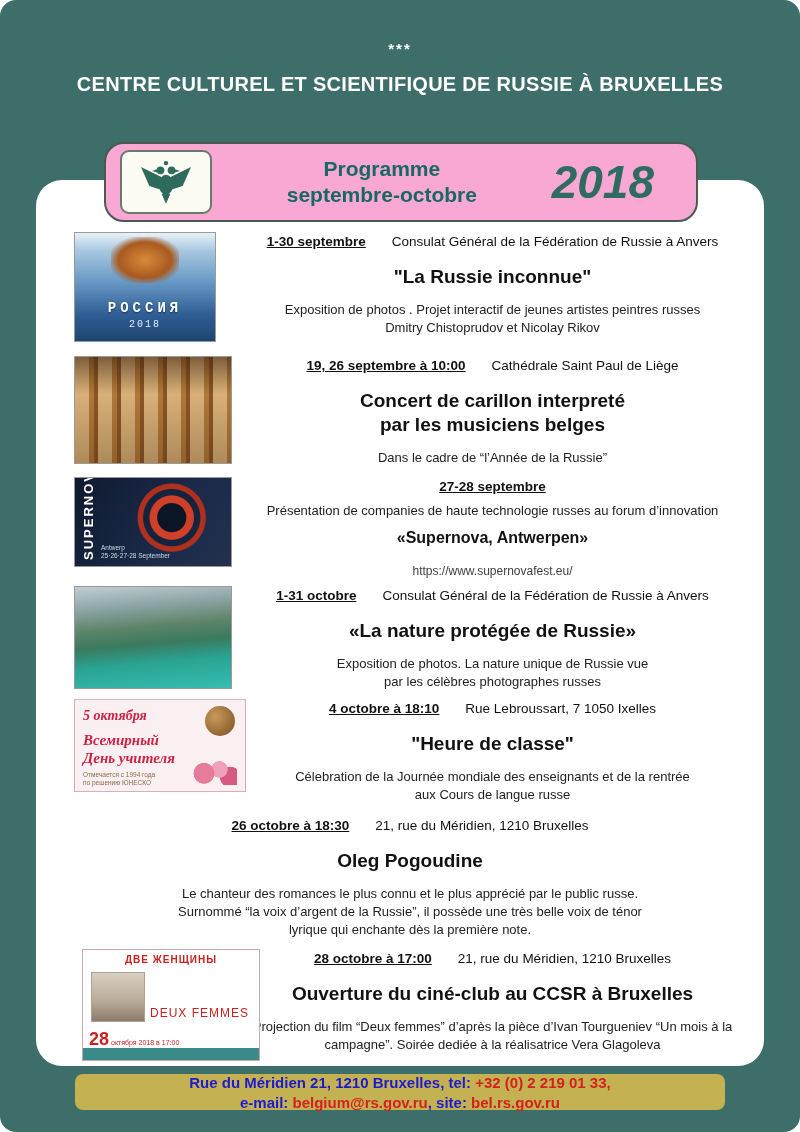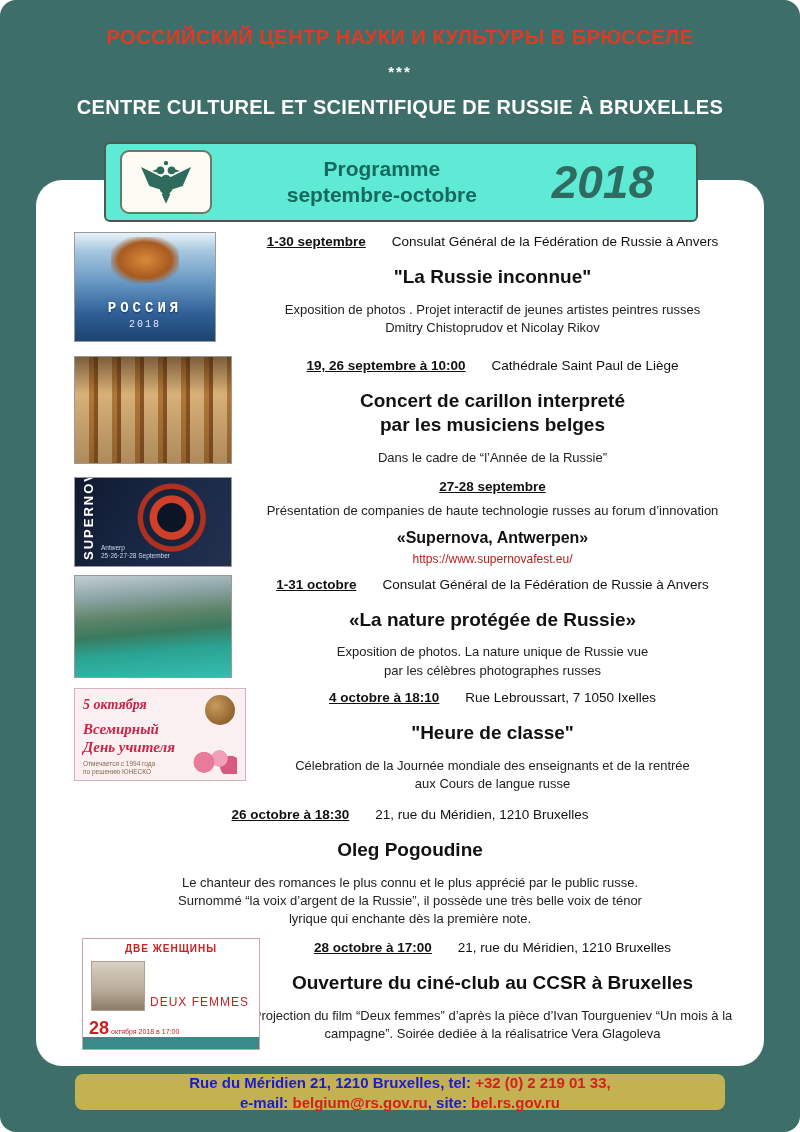--- a/index.html
+++ b/index.html
@@ -6,40 +6,40 @@
   body{width:800px;height:1132px;font-family:"Liberation Sans",sans-serif;position:relative;}
   .poster{position:absolute;inset:0;background:#3e6e69;border-radius:16px;overflow:hidden;}
 
   
   .hdr{text-align:center;padding-top:26px;}
   .hdr .ru{color:#e03a22;font-weight:bold;font-size:20px;letter-spacing:.5px;}
   .hdr .stars{color:#ffffff;font-weight:bold;font-size:15px;margin-top:14px;letter-spacing:2px;}
   .hdr .fr{color:#ffffff;font-weight:bold;font-size:20px;margin-top:16px;letter-spacing:.3px;}
 
   
-  .progbox{position:absolute;left:104px;top:142px;width:590px;height:76px;background:#5eead4;
-    border:2px solid #4a5a50;border-radius:6px;z-index:3;display:flex;align-items:center;}
+  .progbox{position:absolute;left:104px;top:142px;width:590px;height:76px;background:#f9a8d4;
+    border:2px solid #4a5a50;border-radius:20px;z-index:3;display:flex;align-items:center;}
   .logobox{margin-left:14px;width:88px;height:60px;border:2px solid #6a7a6a;border-radius:9px;
     display:flex;align-items:center;justify-content:center;background:#fcfcf4;}
   .proglabel{flex:1;text-align:center;color:#17695f;font-weight:bold;font-size:21px;line-height:1.25;white-space:pre-line;}
   .progyear{margin-right:42px;color:#2f6b60;font-weight:bold;font-style:italic;font-size:46px;}
 
   
   .panel{position:absolute;left:36px;top:180px;width:728px;height:886px;background:#ffffff;
     border-radius:26px;z-index:2;overflow:hidden;box-sizing:border-box;padding:52px 18px 8px 38px;}
 
   .event{display:flex;align-items:flex-start;}
   .thumbcol{width:165px;flex:0 0 165px;}
   .event-body{flex:1;text-align:center;padding:0 6px;}
   .event-meta{display:flex;justify-content:center;gap:26px;font-size:13.5px;color:#111;margin-top:2px;}
   .event-date{font-weight:bold;text-decoration:underline;white-space:nowrap;}
   .event-loc{}
   .event-title{font-weight:bold;font-size:19px;color:#111;margin-top:16px;white-space:pre-line;line-height:1.25;}
   .event-desc{font-size:13px;color:#222;margin-top:12px;line-height:1.4;white-space:pre-line;}
-  .event-link{font-size:12px;color:#b91c1c;margin-top:4px;}
+  .event-link{font-size:12px;color:#404040;margin-top:16px;}
 
   
   .thumb{position:relative;overflow:hidden;border:1px solid #9a9a9a;box-sizing:border-box;}
   .t1{width:142px;height:110px;background:linear-gradient(180deg,#e8f2f8 0%,#a8c8e0 16%,#6899c4 45%,#2f5f96 75%,#1d4470 100%);font-family:Liberation Mono, monospace;}
   .t1 .rock{position:absolute;top:4%;left:26%;width:48%;height:42%;
     background:radial-gradient(ellipse at center,#d88a3a 0%,#a85a20 55%,rgba(168,90,32,0) 78%);}
   .t1 .cap{position:absolute;left:0;right:0;top:62%;text-align:center;color:#fff;font-weight:bold;
     font-size:14px;letter-spacing:4px;text-shadow:0 1px 2px rgba(0,0,0,.5);}
   .t1 .cap2{position:absolute;left:0;right:0;top:80%;text-align:center;color:#e8e8ff;font-size:10px;letter-spacing:2px;}
 
@@ -89,21 +89,20 @@
   .footer .line{font-weight:bold;font-size:15px;}
   .fblue{color:#1b1bd1;}
   .fred{color:#d42020;}
 </style>
 </head>
 <body>
 
 <div class="poster">
 
   <div class="hdr">
-    <div class="ru">РОССИЙСКИЙ ЦЕНТР НАУКИ И КУЛЬТУРЫ В БРЮССЕЛЕ</div>
     <div class="stars">***</div>
     <div class="fr">CENTRE CULTUREL ET SCIENTIFIQUE DE RUSSIE À BRUXELLES</div>
   </div>
 
   <div class="progbox">
     <div class="logobox">
       <svg viewBox="0 0 120 90" width="70" height="50" aria-hidden="true">
         <g fill="#2f6b5c">
           <ellipse cx="60" cy="50" rx="13" ry="18"></ellipse>
           <path d="M60 40 L15 18 L30 52 L48 58 Z"></path>

